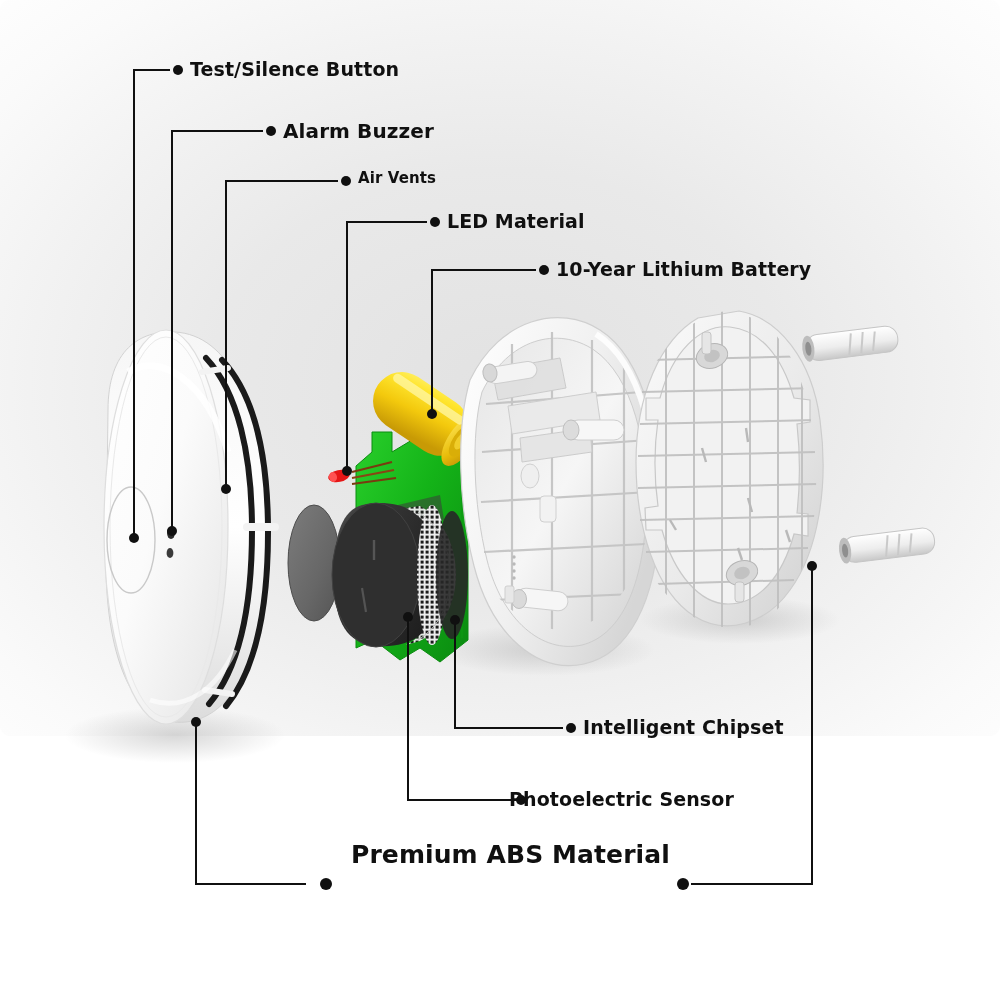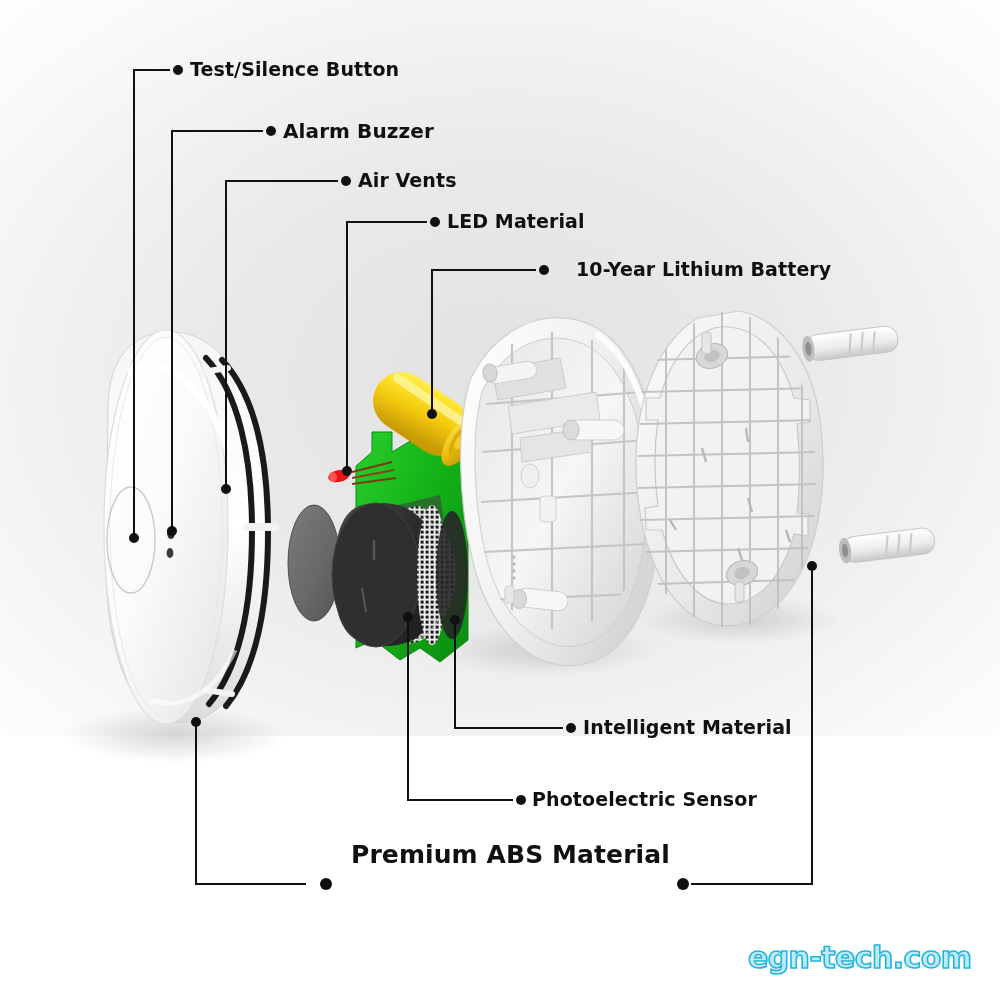--- a/index.html
+++ b/index.html
@@ -353,23 +353,22 @@
         <circle cx="408" cy="617" r="5" fill="#101010"></circle>
         <circle cx="196" cy="722" r="5" fill="#101010"></circle>
         <circle cx="812" cy="566" r="5" fill="#101010"></circle>
         <circle cx="683" cy="884" r="6" fill="#101010"></circle>
       </g>
   </svg>
 
   <div id="label-host">
       <div class="lbl" style="left: 190px; top: 60px; font-size: 19px; color: rgb(16, 16, 16);">Test/Silence Button</div>
       <div class="lbl" style="left: 283px; top: 121px; font-size: 20px; color: rgb(16, 16, 16);">Alarm Buzzer</div>
-      <div class="lbl" style="left: 358px; top: 171px; font-size: 19px; color: rgb(16, 16, 16);">Air Vents</div>
+      <div class="lbl" style="left: 358px; top: 171px; font-size: 15px; color: rgb(16, 16, 16);">Air Vents</div>
       <div class="lbl" style="left: 447px; top: 212px; font-size: 19px; color: rgb(16, 16, 16);">LED Material</div>
-      <div class="lbl" style="left: 556px; top: 260px; font-size: 19px; color: rgb(16, 16, 16); margin-left: 20px;">10-Year Lithium Battery</div>
-      <div class="lbl" style="left: 583px; top: 718px; font-size: 19px; color: rgb(16, 16, 16);">Intelligent Material</div>
-      <div class="lbl" style="left: 532px; top: 790px; font-size: 19px; color: rgb(16, 16, 16); text-align: right;">Photoelectric Sensor</div>
+      <div class="lbl" style="left: 556px; top: 260px; font-size: 19px; color: rgb(16, 16, 16);">10-Year Lithium Battery</div>
+      <div class="lbl" style="left: 583px; top: 718px; font-size: 19px; color: rgb(16, 16, 16);">Intelligent Chipset</div>
+      <div class="lbl" style="left: 509px; top: 790px; font-size: 19px; color: rgb(16, 16, 16); text-align: right;">Photoelectric Sensor</div>
       <div class="lbl" style="left: 351px; top: 842px; font-size: 25px; color: rgb(16, 16, 16);">Premium ABS Material</div>
     </div>
 
-  <div class="wm" style="left:748px; top:940px;">egn-tech.com</div>
 
 </div>
 
 </body></html>

